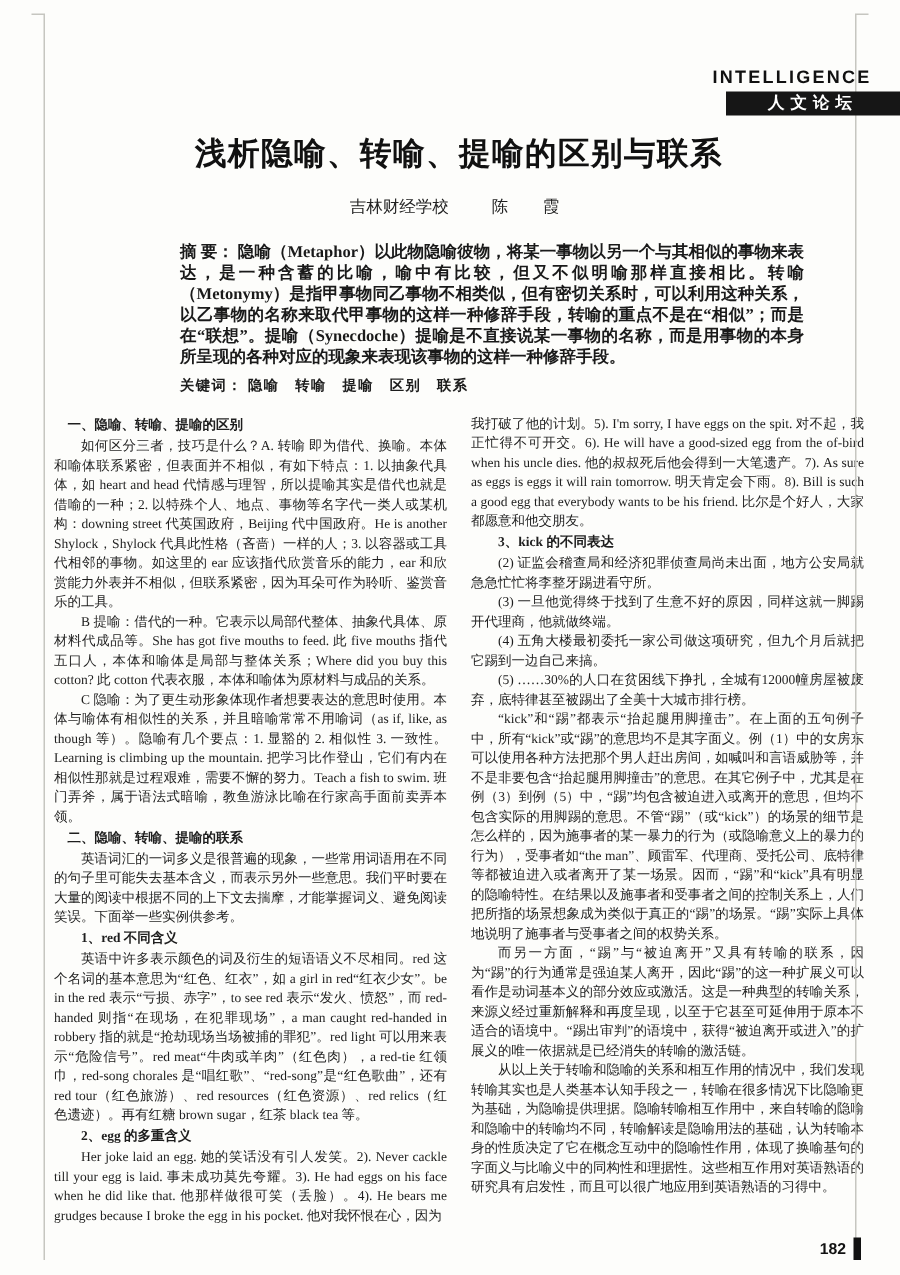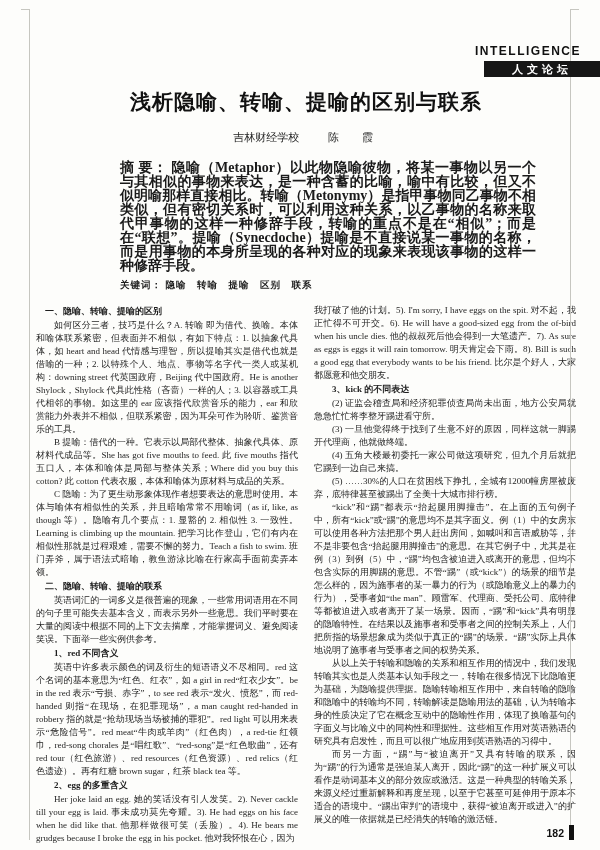--- a/index.html
+++ b/index.html
@@ -26,21 +26,21 @@
 
   .content{padding:88px 24px 0 36px;}
   .title{
     margin:0;text-align:center;font-family:"Liberation Sans",sans-serif;
     font-size:21px;font-weight:700;letter-spacing:1px;color:#111;
   }
   .byline{margin-top:14px;text-align:center;font-size:11px;color:#222;}
   .byline .author{margin-left:26px;letter-spacing:6px;}
 
   .abstract{
-    margin:16px 40px 0 84px;font-size:14px;line-height:14px;text-align:justify;
+    margin:16px 40px 0 84px;font-size:11px;line-height:14px;text-align:justify;
     font-weight:700;color:#1a1a1a;
   }
   .abstract .label,.keywords .label{font-weight:700;}
   .keywords{margin:6px 40px 0 84px;font-size:9.5px;font-weight:700;letter-spacing:1px;}
 
   .columns{display:flex;gap:16px;margin-top:12px;height:574px;overflow:hidden;}
   .col{flex:1;font-size:9px;line-height:13px;text-align:justify;color:#1e1e1e;}
   .col p{margin:0;text-indent:2em;}
   .col p.h1{font-weight:700;text-indent:1em;margin:1px 0;}
   .col p.h2{font-weight:700;text-indent:2em;margin:1px 0;}
@@ -99,22 +99,22 @@
         <p>Her joke laid an egg. 她的笑话没有引人发笑。2). Never cackle till your egg is laid. 事未成功莫先夸耀。3). He had eggs on his face when he did like that. 他那样做很可笑（丢脸）。4). He bears me grudges because I broke the egg in his pocket. 他对我怀恨在心，因为</p>
       </div>
       <div class="col">
         <p class="cont">我打破了他的计划。5). I'm sorry, I have eggs on the spit. 对不起，我正忙得不可开交。6). He will have a good-sized egg from the of-bird when his uncle dies. 他的叔叔死后他会得到一大笔遗产。7). As sure as eggs is eggs it will rain tomorrow. 明天肯定会下雨。8). Bill is such a good egg that everybody wants to be his friend. 比尔是个好人，大家都愿意和他交朋友。</p>
         <p class="h2">3、kick 的不同表达</p>
         <p>(2) 证监会稽查局和经济犯罪侦查局尚未出面，地方公安局就急急忙忙将李整牙踢进看守所。</p>
         <p>(3) 一旦他觉得终于找到了生意不好的原因，同样这就一脚踢开代理商，他就做终端。</p>
         <p>(4) 五角大楼最初委托一家公司做这项研究，但九个月后就把它踢到一边自己来搞。</p>
         <p>(5) ……30%的人口在贫困线下挣扎，全城有12000幢房屋被废弃，底特律甚至被踢出了全美十大城市排行榜。</p>
         <p>“kick”和“踢”都表示“抬起腿用脚撞击”。在上面的五句例子中，所有“kick”或“踢”的意思均不是其字面义。例（1）中的女房东可以使用各种方法把那个男人赶出房间，如喊叫和言语威胁等，并不是非要包含“抬起腿用脚撞击”的意思。在其它例子中，尤其是在例（3）到例（5）中，“踢”均包含被迫进入或离开的意思，但均不包含实际的用脚踢的意思。不管“踢”（或“kick”）的场景的细节是怎么样的，因为施事者的某一暴力的行为（或隐喻意义上的暴力的行为），受事者如“the man”、顾雷军、代理商、受托公司、底特律等都被迫进入或者离开了某一场景。因而，“踢”和“kick”具有明显的隐喻特性。在结果以及施事者和受事者之间的控制关系上，人们把所指的场景想象成为类似于真正的“踢”的场景。“踢”实际上具体地说明了施事者与受事者之间的权势关系。</p>
+        <p>而另一方面，“踢”与“被迫离开”又具有转喻的联系，因为“踢”的行为通常是强迫某人离开，因此“踢”的这一种扩展义可以看作是动词基本义的部分效应或激活。这是一种典型的转喻关系，来源义经过重新解释和再度呈现，以至于它甚至可延伸用于原本不适合的语境中。“踢出审判”的语境中，获得“被迫离开或进入”的扩展义的唯一依据就是已经消失的转喻的激活链。</p>
         <p>从以上关于转喻和隐喻的关系和相互作用的情况中，我们发现转喻其实也是人类基本认知手段之一，转喻在很多情况下比隐喻更为基础，为隐喻提供理据。隐喻转喻相互作用中，来自转喻的隐喻和隐喻中的转喻均不同，转喻解读是隐喻用法的基础，认为转喻本身的性质决定了它在概念互动中的隐喻性作用，体现了换喻基句的字面义与比喻义中的同构性和理据性。这些相互作用对英语熟语的研究具有启发性，而且可以很广地应用到英语熟语的习得中。</p>
-        <p>而另一方面，“踢”与“被迫离开”又具有转喻的联系，因为“踢”的行为通常是强迫某人离开，因此“踢”的这一种扩展义可以看作是动词基本义的部分效应或激活。这是一种典型的转喻关系，来源义经过重新解释和再度呈现，以至于它甚至可延伸用于原本不适合的语境中。“踢出审判”的语境中，获得“被迫离开或进入”的扩展义的唯一依据就是已经消失的转喻的激活链。</p>
       </div>
     </div>
   </div>
 
   <div class="pageno">182</div>
   <div class="pageno-bar"></div>
 
 </div>
 
 </body></html>

